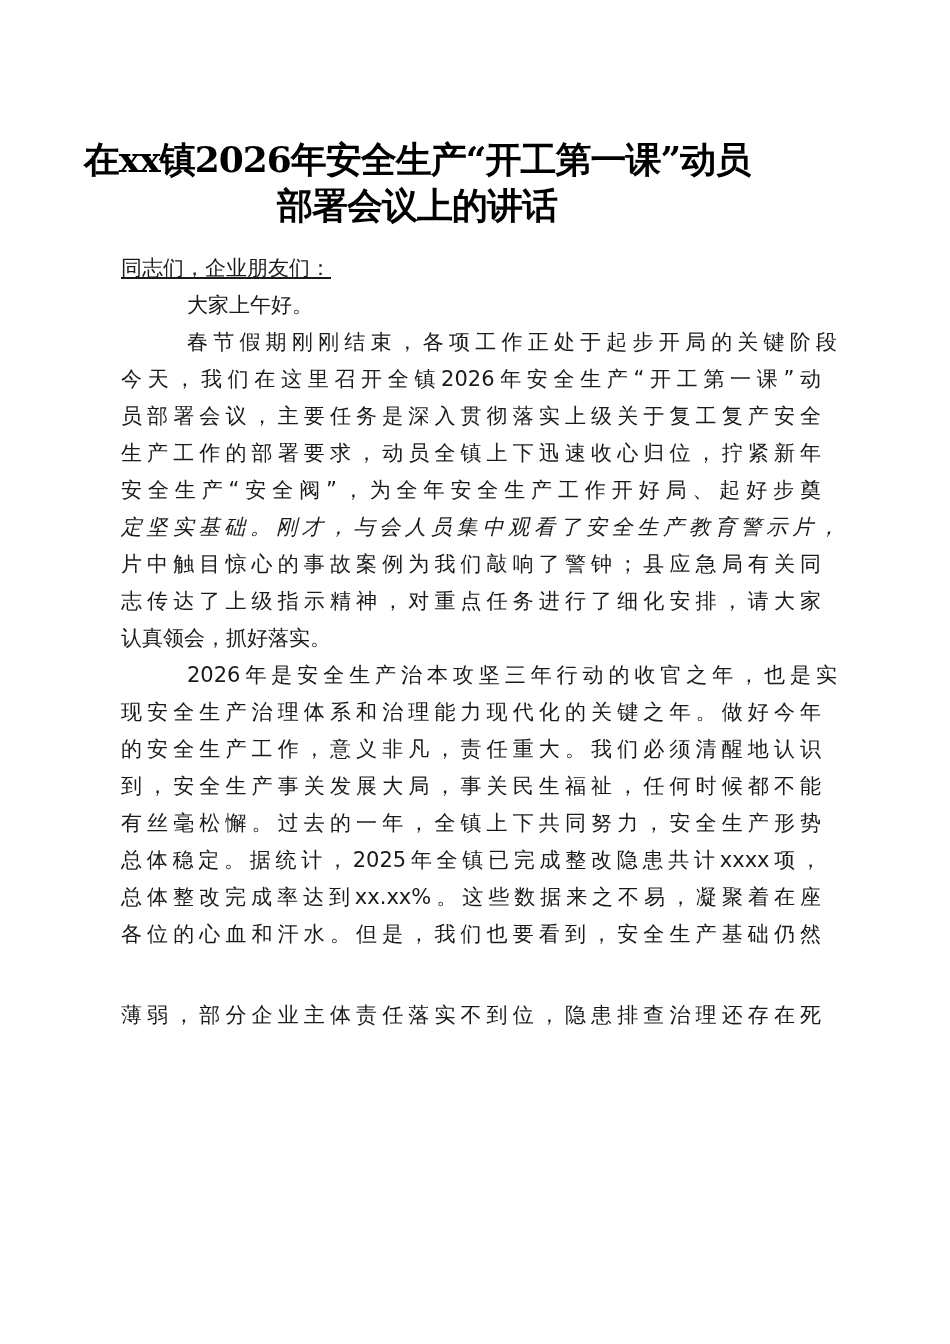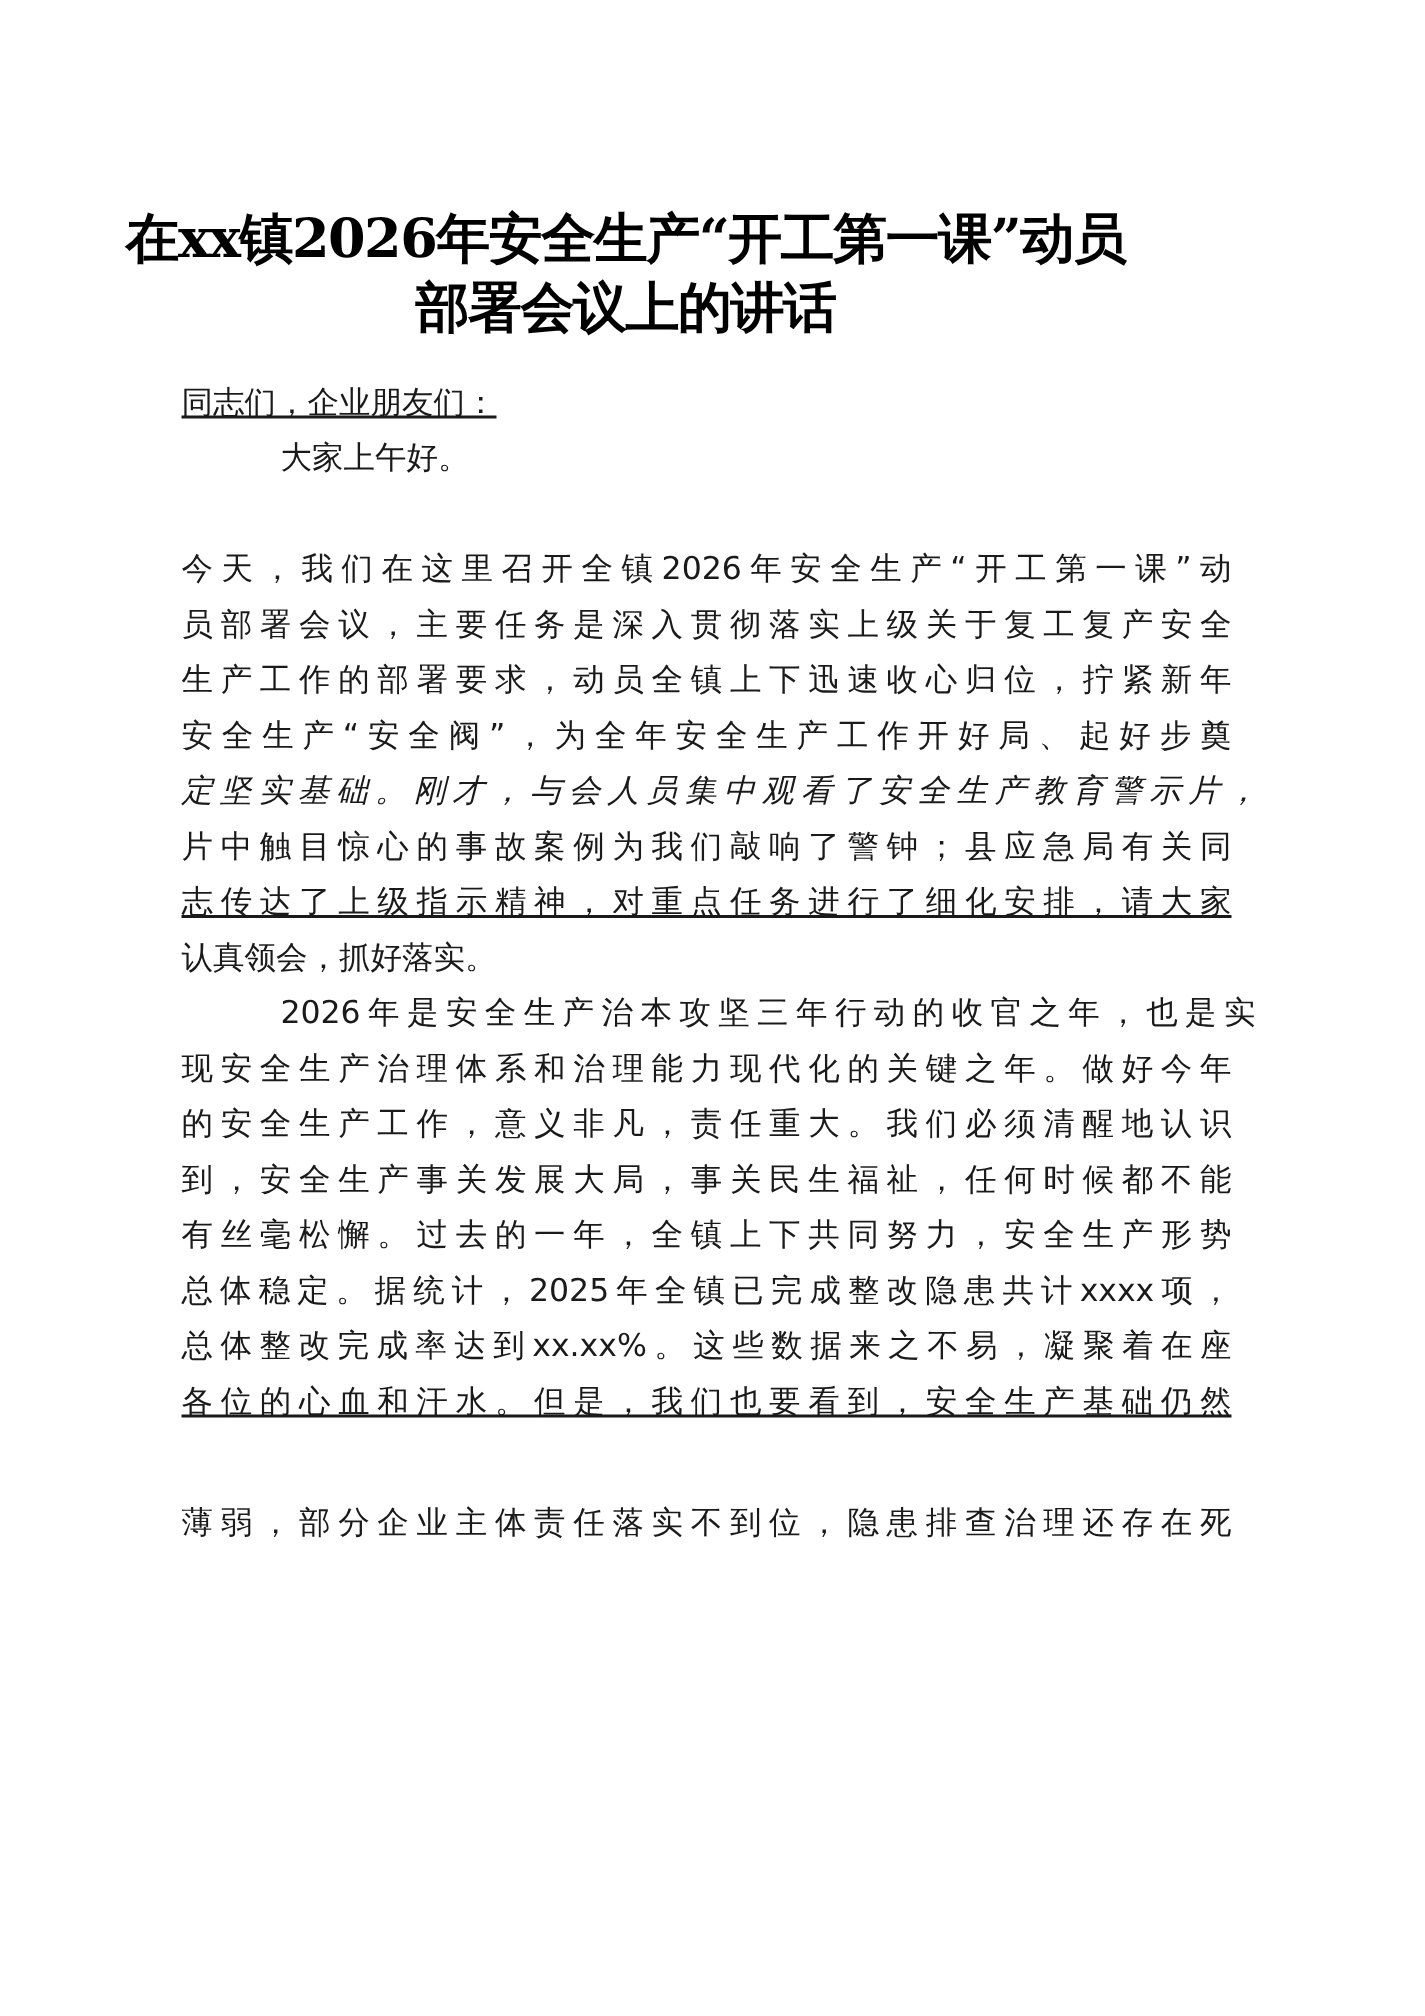--- a/index.html
+++ b/index.html
@@ -56,32 +56,33 @@
 <body>
 
 <div class="page">
 
   <div class="title l1">在xx镇2026年安全生产“开工第一课”动员</div>
   <div class="title l2">部署会议上的讲话</div>
 
   <div class="line last" style="top:250px;text-decoration:underline;">同志们，企业朋友们：</div>
   <div class="line indent last" style="top:287px;">大家上午好。</div>
 
+  <div class="line indent" style="top:324px;">春节假期刚刚结束，各项工作正处于起步开局的关键阶段</div>
   <div class="line" style="top:361px;">今天，我们在这里召开全镇2026年安全生产“开工第一课”动</div>
   <div class="line" style="top:398px;">员部署会议，主要任务是深入贯彻落实上级关于复工复产安全</div>
   <div class="line" style="top:435px;">生产工作的部署要求，动员全镇上下迅速收心归位，拧紧新年</div>
   <div class="line" style="top:472px;">安全生产“安全阀”，为全年安全生产工作开好局、起好步奠</div>
   <div class="line hang" style="top:509px;font-style:italic;">定坚实基础。刚才，与会人员集中观看了安全生产教育警示片，</div>
   <div class="line" style="top:546px;">片中触目惊心的事故案例为我们敲响了警钟；县应急局有关同</div>
-  <div class="line" style="top:583px;text-decoration:underline;">志传达了上级指示精神，对重点任务进行了细化安排，请大家</div>
+  <div class="line" style="top:583px;">志传达了上级指示精神，对重点任务进行了细化安排，请大家</div>
   <div class="line last" style="top:620px;">认真领会，抓好落实。</div>
 
   <div class="line indent" style="top:657px;">2026年是安全生产治本攻坚三年行动的收官之年，也是实</div>
   <div class="line" style="top:694px;">现安全生产治理体系和治理能力现代化的关键之年。做好今年</div>
   <div class="line" style="top:731px;">的安全生产工作，意义非凡，责任重大。我们必须清醒地认识</div>
   <div class="line" style="top:768px;">到，安全生产事关发展大局，事关民生福祉，任何时候都不能</div>
   <div class="line" style="top:805px;">有丝毫松懈。过去的一年，全镇上下共同努力，安全生产形势</div>
   <div class="line" style="top:842px;">总体稳定。据统计，2025年全镇已完成整改隐患共计xxxx项，</div>
   <div class="line" style="top:879px;">总体整改完成率达到xx.xx%。这些数据来之不易，凝聚着在座</div>
-  <div class="line" style="top:916px;text-decoration:underline;">各位的心血和汗水。但是，我们也要看到，安全生产基础仍然</div>
+  <div class="line" style="top:916px;">各位的心血和汗水。但是，我们也要看到，安全生产基础仍然</div>
   <div class="line" style="top:953px;margin-top:44px;">薄弱，部分企业主体责任落实不到位，隐患排查治理还存在死</div>
 
 </div>
 
 </body></html>

